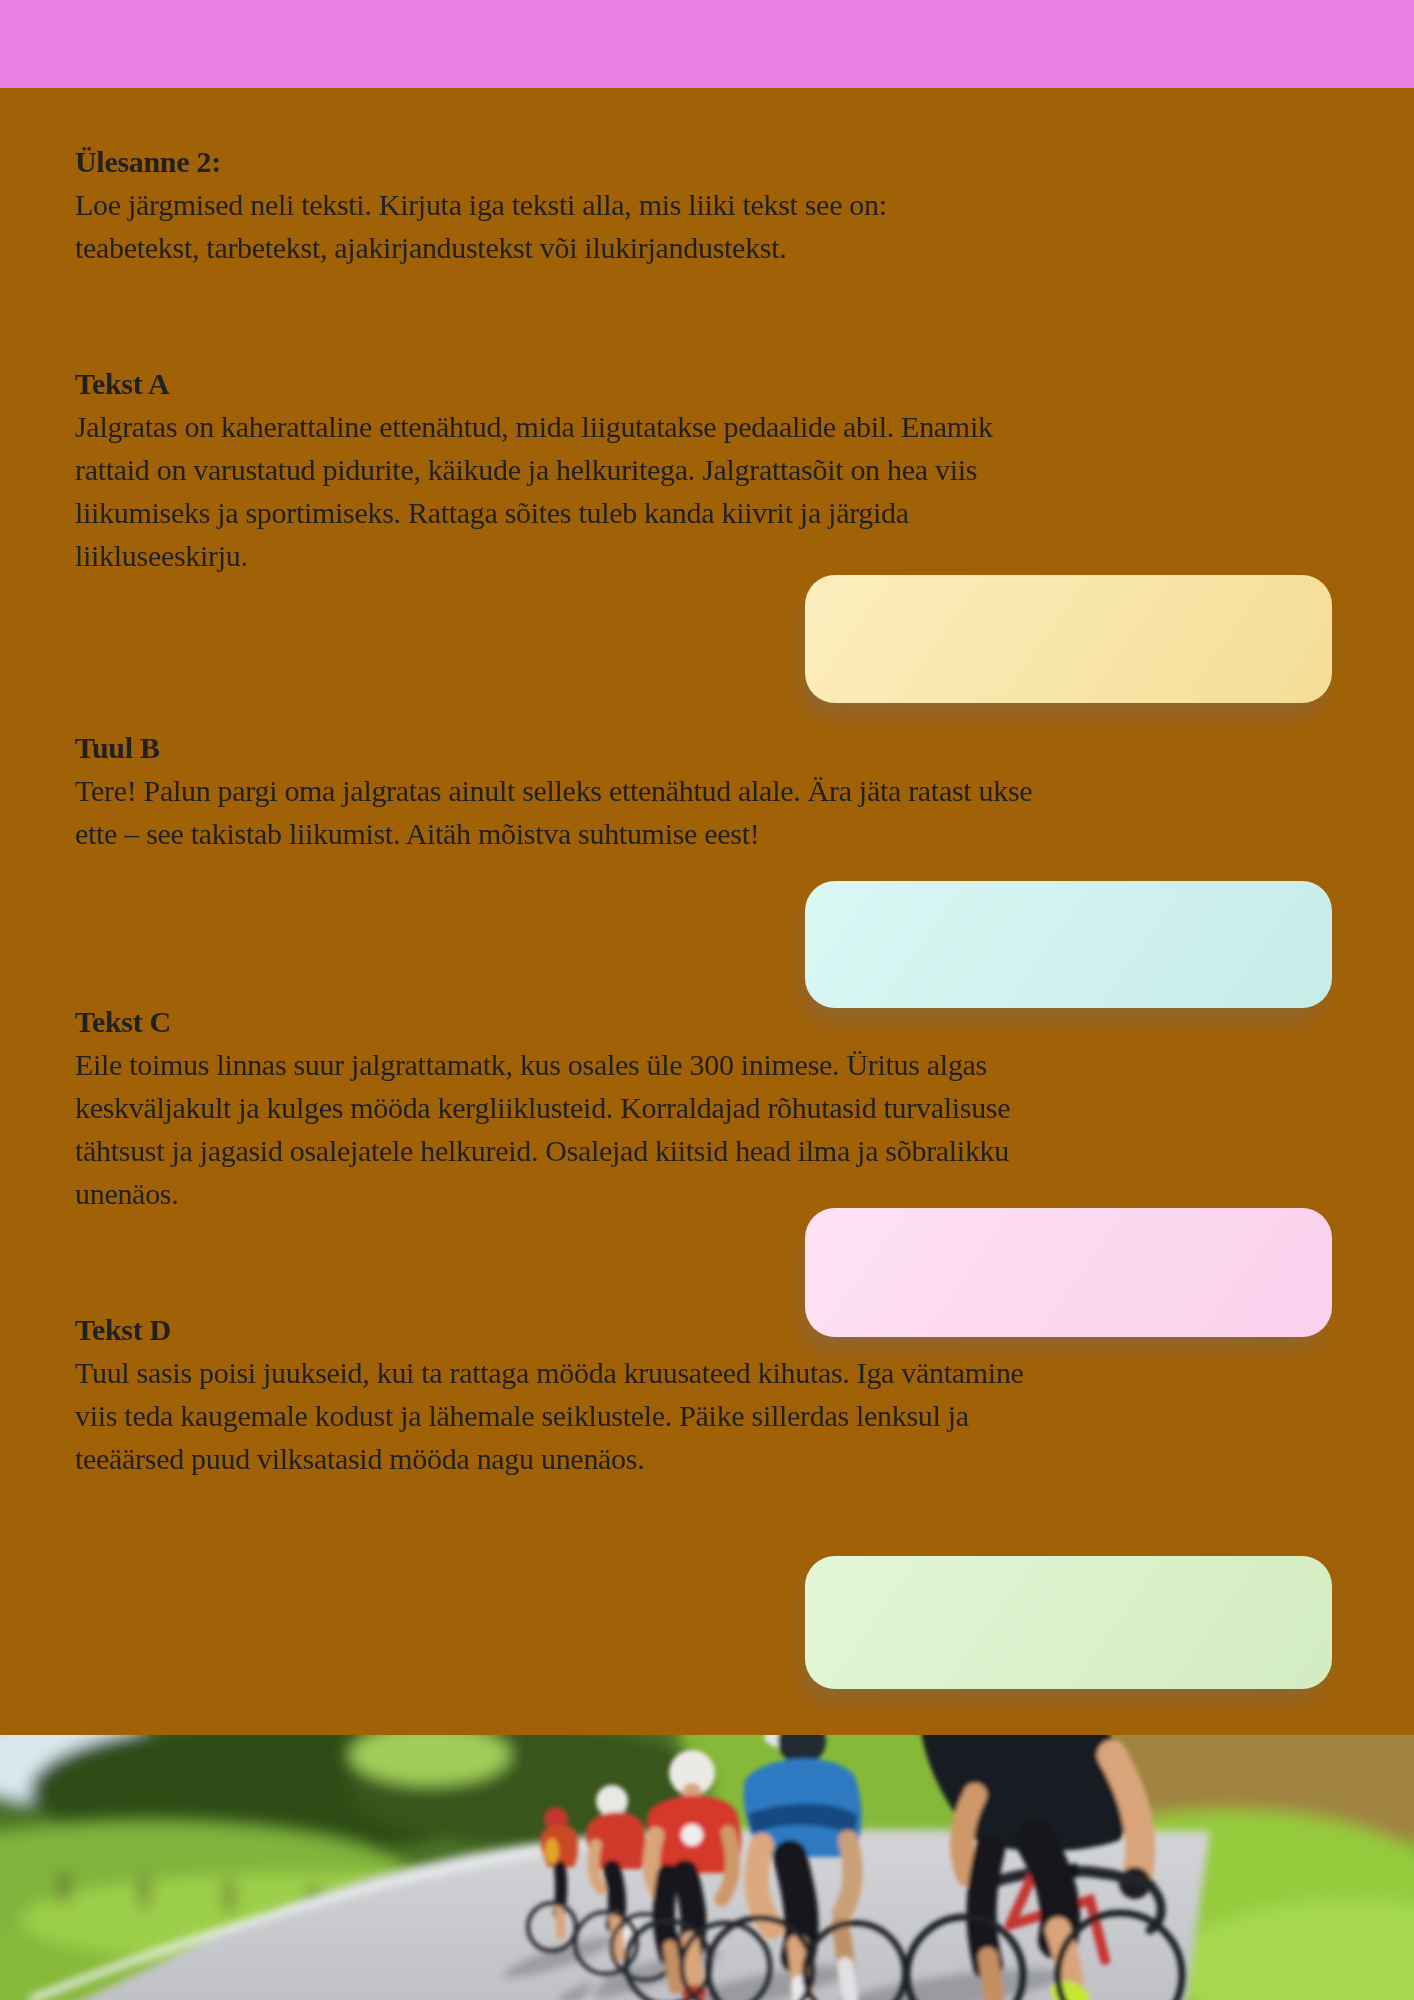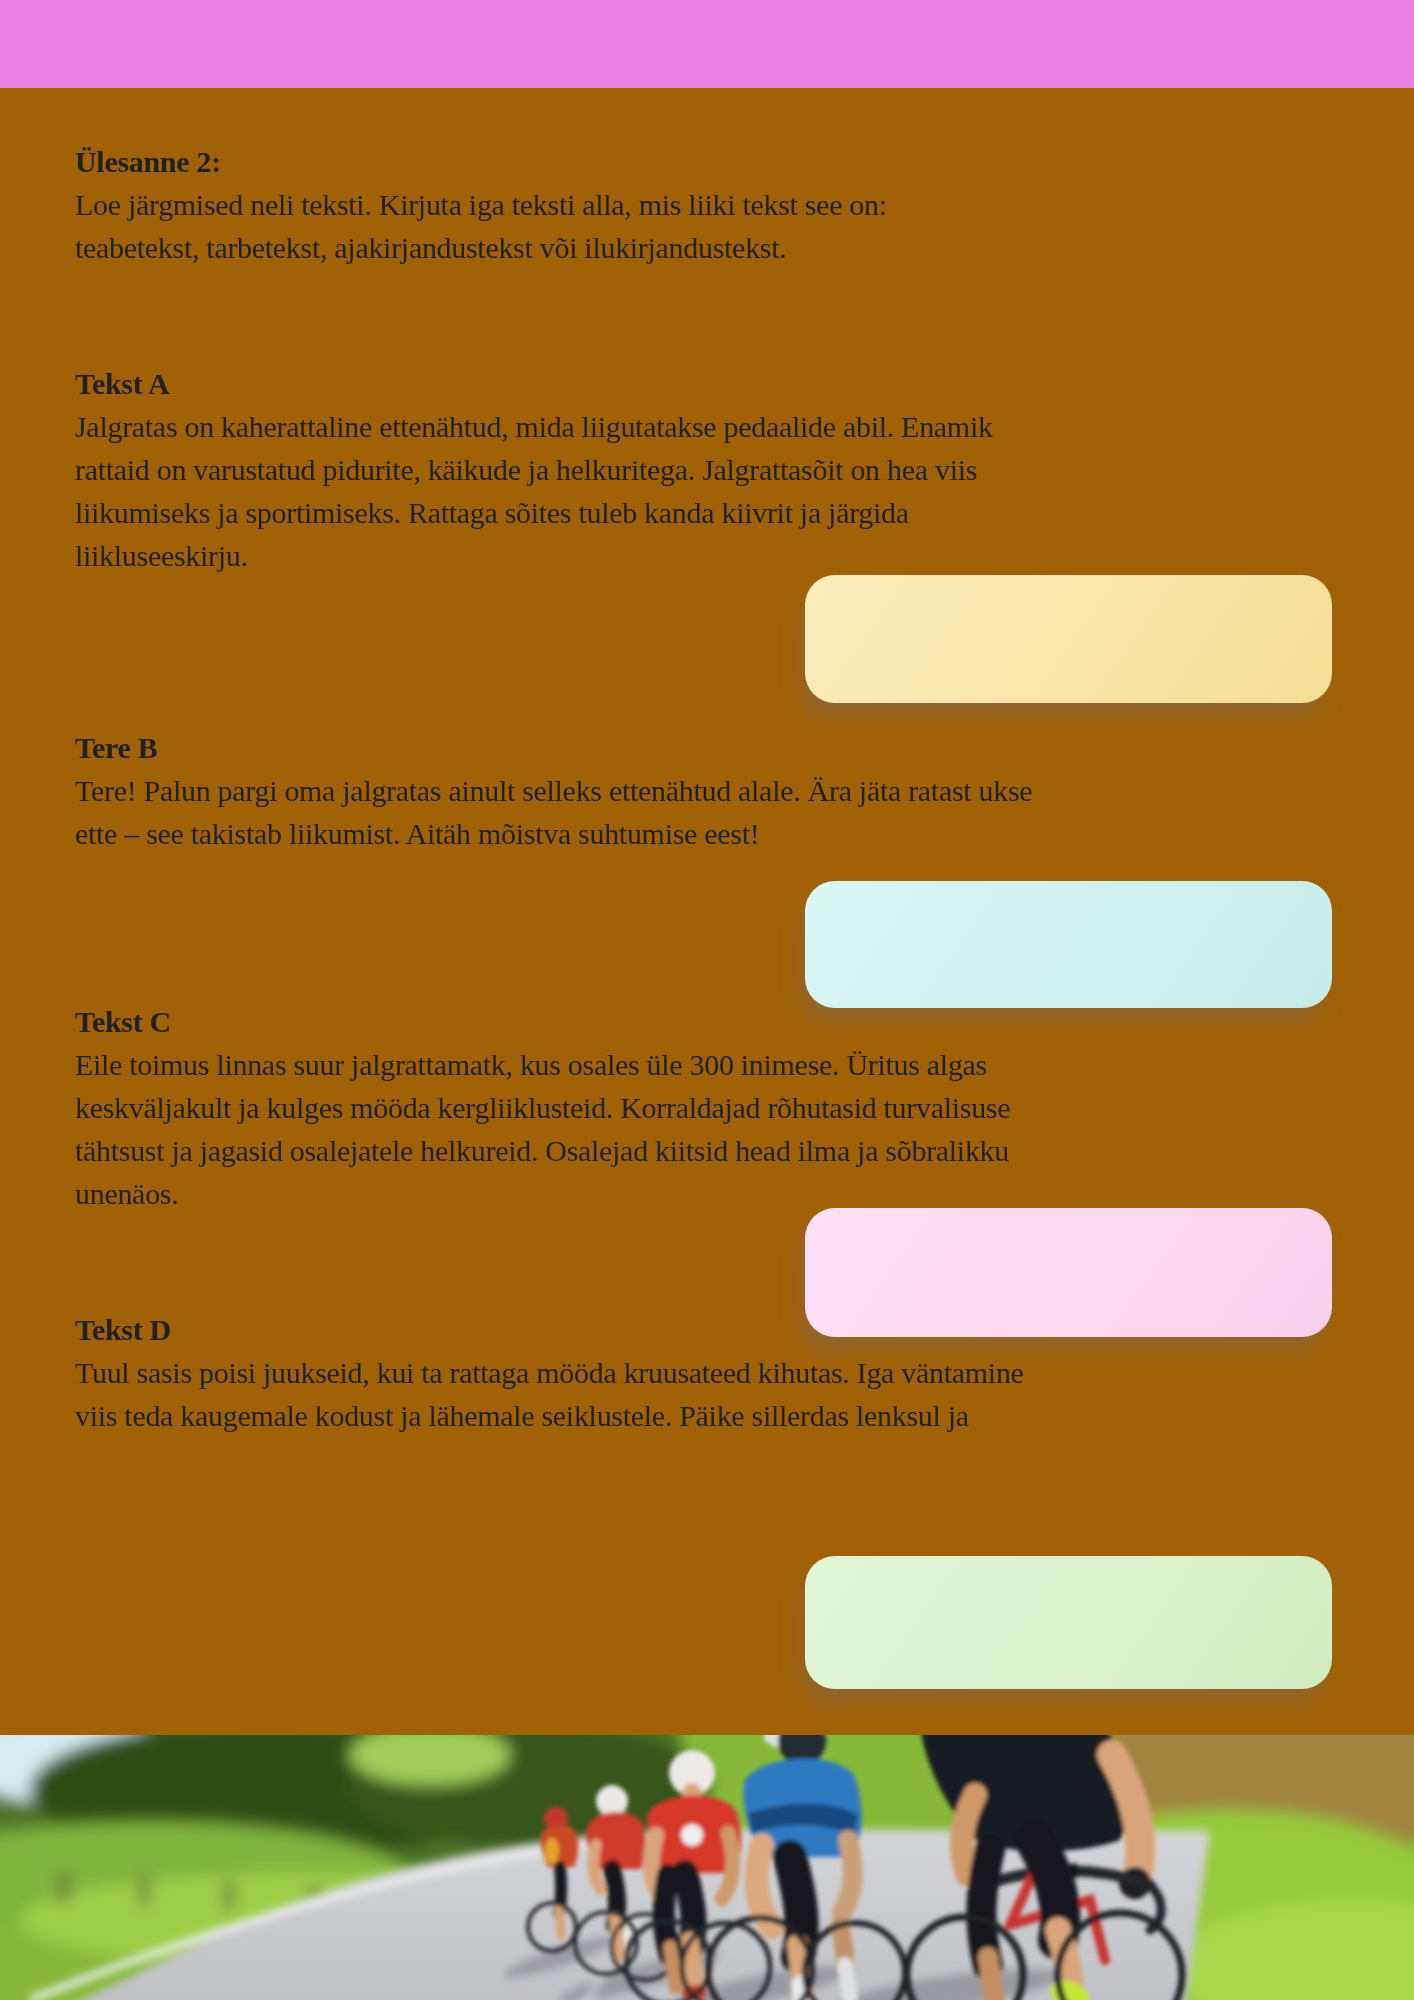--- a/index.html
+++ b/index.html
@@ -39,21 +39,21 @@
       <h2>Tekst A</h2>
       <div class="para">
           <div class="line">Jalgratas on kaherattaline ettenähtud, mida liigutatakse pedaalide abil. Enamik</div>
           <div class="line">rattaid on varustatud pidurite, käikude ja helkuritega. Jalgrattasõit on hea viis</div>
           <div class="line">liikumiseks ja sportimiseks. Rattaga sõites tuleb kanda kiivrit ja järgida</div>
           <div class="line">liikluseeskirju.</div>
         </div>
     </section>
       <div class="answer-box abox-a" style="background: linear-gradient(125deg, rgb(251, 238, 189) 0%, rgb(245, 221, 150) 100%);"></div>
       <section class="tekst-section sec-b">
-      <h2>Tere B</h2>
+      <h2>Tuul B</h2>
       <div class="para">
           <div class="line">Tere! Palun pargi oma jalgratas ainult selleks ettenähtud alale. Ära jäta ratast ukse</div>
           <div class="line">ette – see takistab liikumist. Aitäh mõistva suhtumise eest!</div>
         </div>
     </section>
       <div class="answer-box abox-b" style="background: linear-gradient(125deg, rgb(218, 247, 244) 0%, rgb(198, 236, 232) 100%);"></div>
       <section class="tekst-section sec-c">
       <h2>Tekst C</h2>
       <div class="para">
           <div class="line">Eile toimus linnas suur jalgrattamatk, kus osales üle 300 inimese. Üritus algas</div>
@@ -61,20 +61,21 @@
           <div class="line">tähtsust ja jagasid osalejatele helkureid. Osalejad kiitsid head ilma ja sõbralikku</div>
           <div class="line">unenäos.</div>
         </div>
     </section>
       <div class="answer-box abox-c" style="background: linear-gradient(125deg, rgb(254, 225, 244) 0%, rgb(250, 208, 236) 100%);"></div>
       <section class="tekst-section sec-d">
       <h2>Tekst D</h2>
       <div class="para">
           <div class="line">Tuul sasis poisi juukseid, kui ta rattaga mööda kruusateed kihutas. Iga väntamine</div>
           <div class="line">viis teda kaugemale kodust ja lähemale seiklustele. Päike sillerdas lenksul ja</div>
+          <div class="line">teeäärsed puud vilksatasid mööda nagu unenäos.</div>
         </div>
     </section>
       <div class="answer-box abox-d" style="background: linear-gradient(125deg, rgb(227, 246, 215) 0%, rgb(210, 236, 192) 100%);"></div>
     </div>
 
   <div class="photo">
     <svg viewBox="0 0 1414 265" preserveAspectRatio="none">
       <defs>
         <filter id="b8" x="-30%" y="-30%" width="160%" height="160%">
             <feGaussianBlur stdDeviation="8"></feGaussianBlur>

